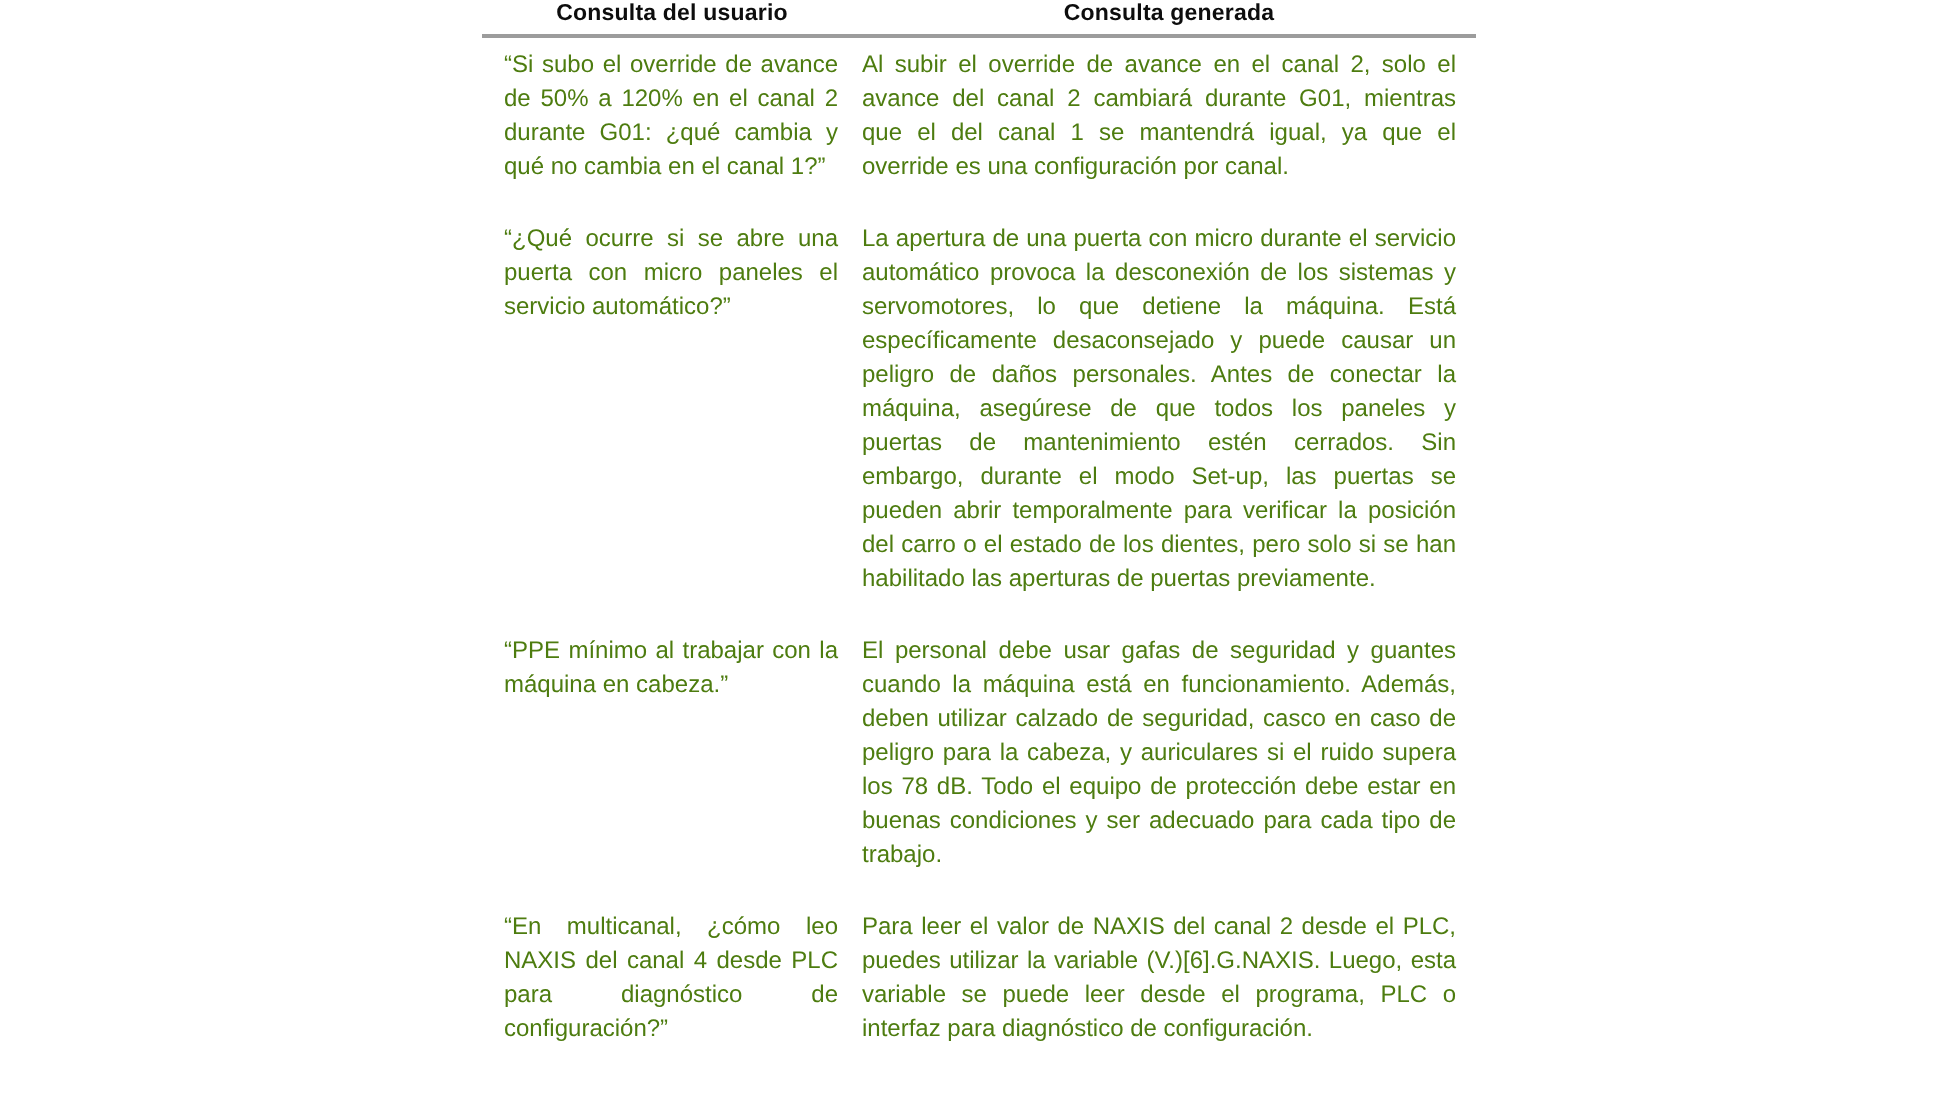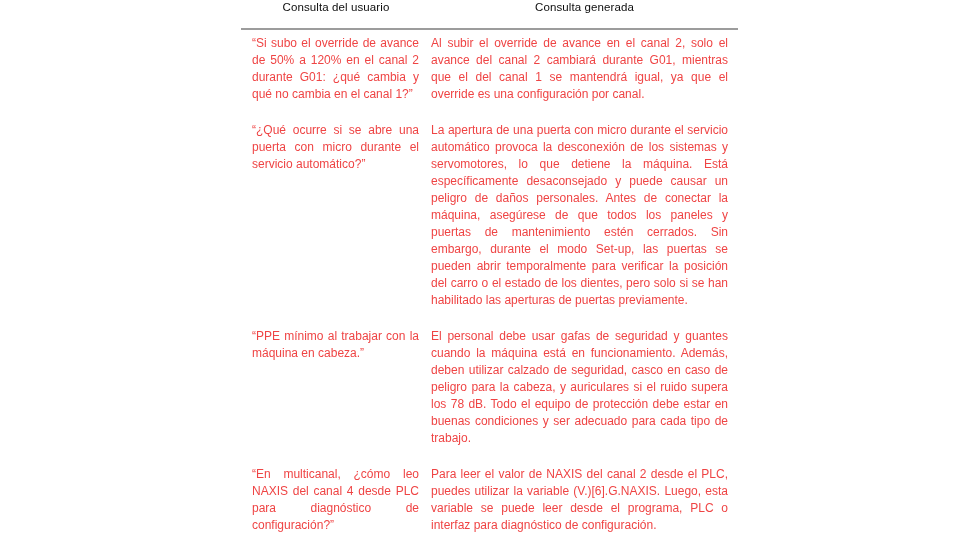--- a/index.html
+++ b/index.html
@@ -31,38 +31,38 @@
     width: 497px;
     border-collapse: collapse;
     table-layout: fixed;
   }
 
   .qa-table col.col-query { width: 190px; }
   .qa-table col.col-answer { width: 307px; }
 
   thead th {
     font-size: 11.5px;
-    font-weight: normal;
+    font-weight: bold;
     color: #0d0d0d;
     text-align: center;
-    padding: 0 0 14px 0;
+    padding: 0 0 3px 0;
     vertical-align: bottom;
     letter-spacing: 0.1px;
     line-height: 14px;
   }
 
   thead tr {
     border-bottom: 2px solid #9c9c9c;
   }
 
   tbody td {
     vertical-align: top;
     font-size: 12px;
     line-height: 17px;
-    color: #ef4444;
+    color: #4d7c0f;
     text-align: justify;
     text-justify: inter-word;
     padding: 0;
     hyphens: none;
   }
 
   tbody td.cell-query {
     padding: 5px 12px 14px 11px;
   }
 
@@ -104,21 +104,21 @@
       <tr>
         <td class="cell-query">
           <span class="cell-text">“Si subo el override de avance de 50% a 120% en el canal 2 durante G01: ¿qué cambia y qué no cambia en el canal 1?”</span>
         </td>
         <td class="cell-answer">
           <span class="cell-text">Al subir el override de avance en el canal 2, solo el avance del canal 2 cambiará durante G01, mientras que el del canal 1 se mantendrá igual, ya que el override es una configuración por canal.</span>
         </td>
       </tr>
       <tr>
         <td class="cell-query">
-          <span class="cell-text">“¿Qué ocurre si se abre una puerta con micro durante el servicio automático?”</span>
+          <span class="cell-text">“¿Qué ocurre si se abre una puerta con micro paneles el servicio automático?”</span>
         </td>
         <td class="cell-answer">
           <span class="cell-text">La apertura de una puerta con micro durante el servicio automático provoca la desconexión de los sistemas y servomotores, lo que detiene la máquina. Está específicamente desaconsejado y puede causar un peligro de daños personales. Antes de conectar la máquina, asegúrese de que todos los paneles y puertas de mantenimiento estén cerrados. Sin embargo, durante el modo Set-up, las puertas se pueden abrir temporalmente para verificar la posición del carro o el estado de los dientes, pero solo si se han habilitado las aperturas de puertas previamente.</span>
         </td>
       </tr>
       <tr>
         <td class="cell-query">
           <span class="cell-text">“PPE mínimo al trabajar con la máquina en cabeza.”</span>
         </td>
         <td class="cell-answer">

